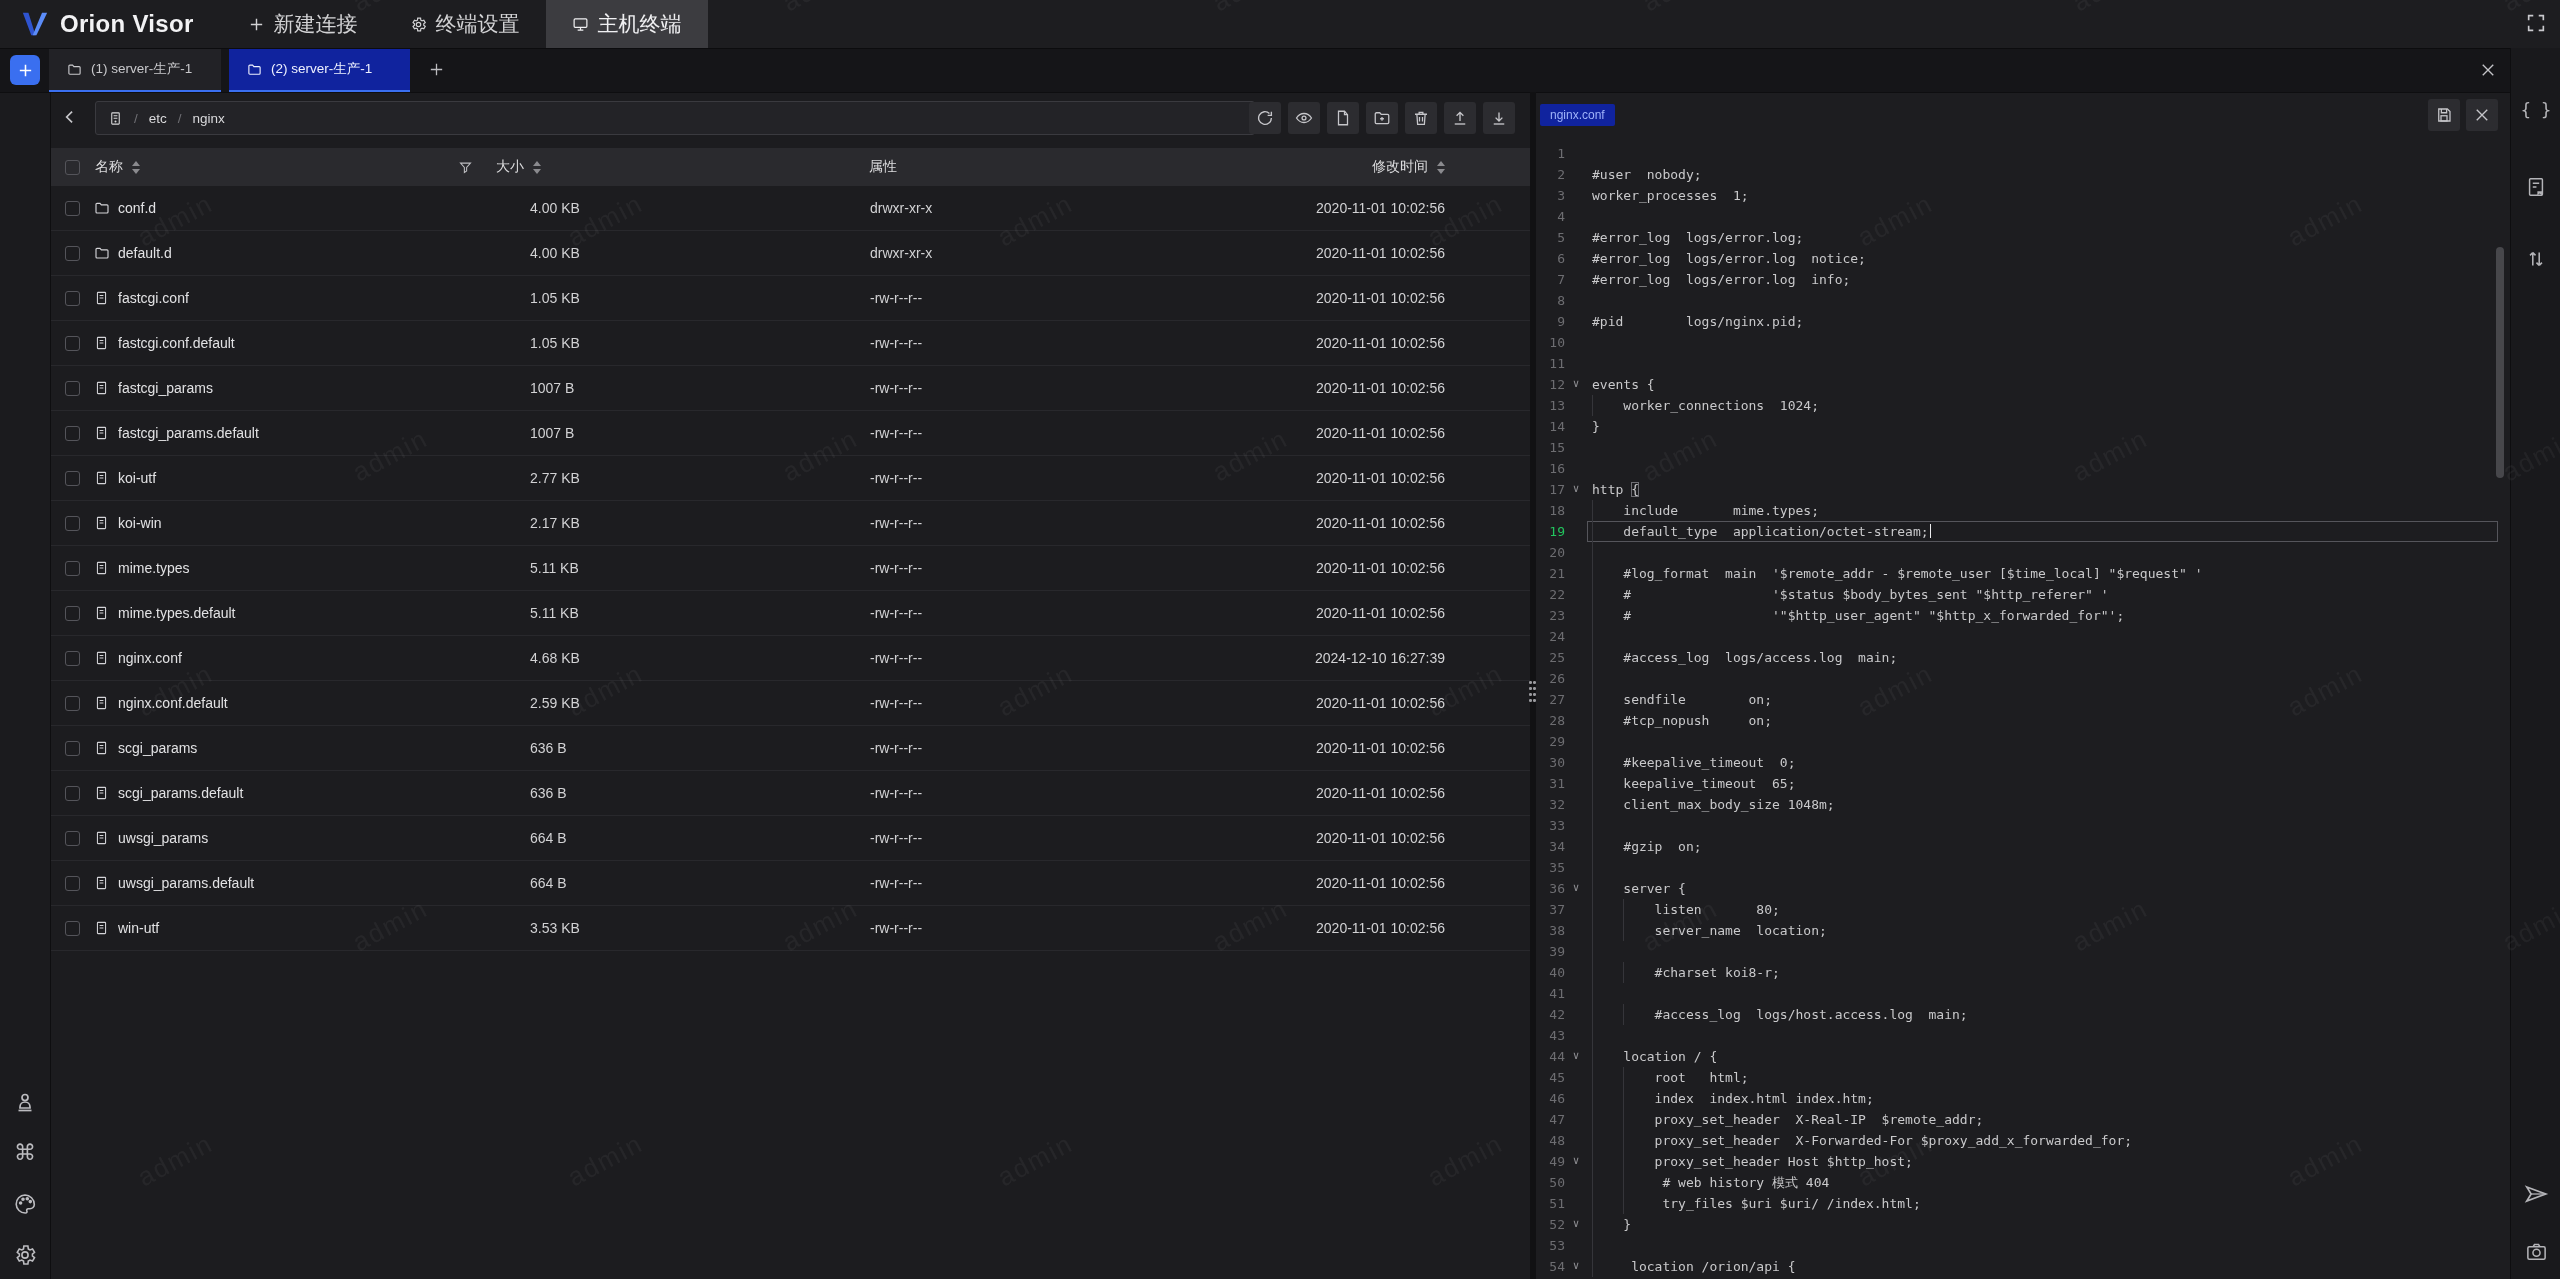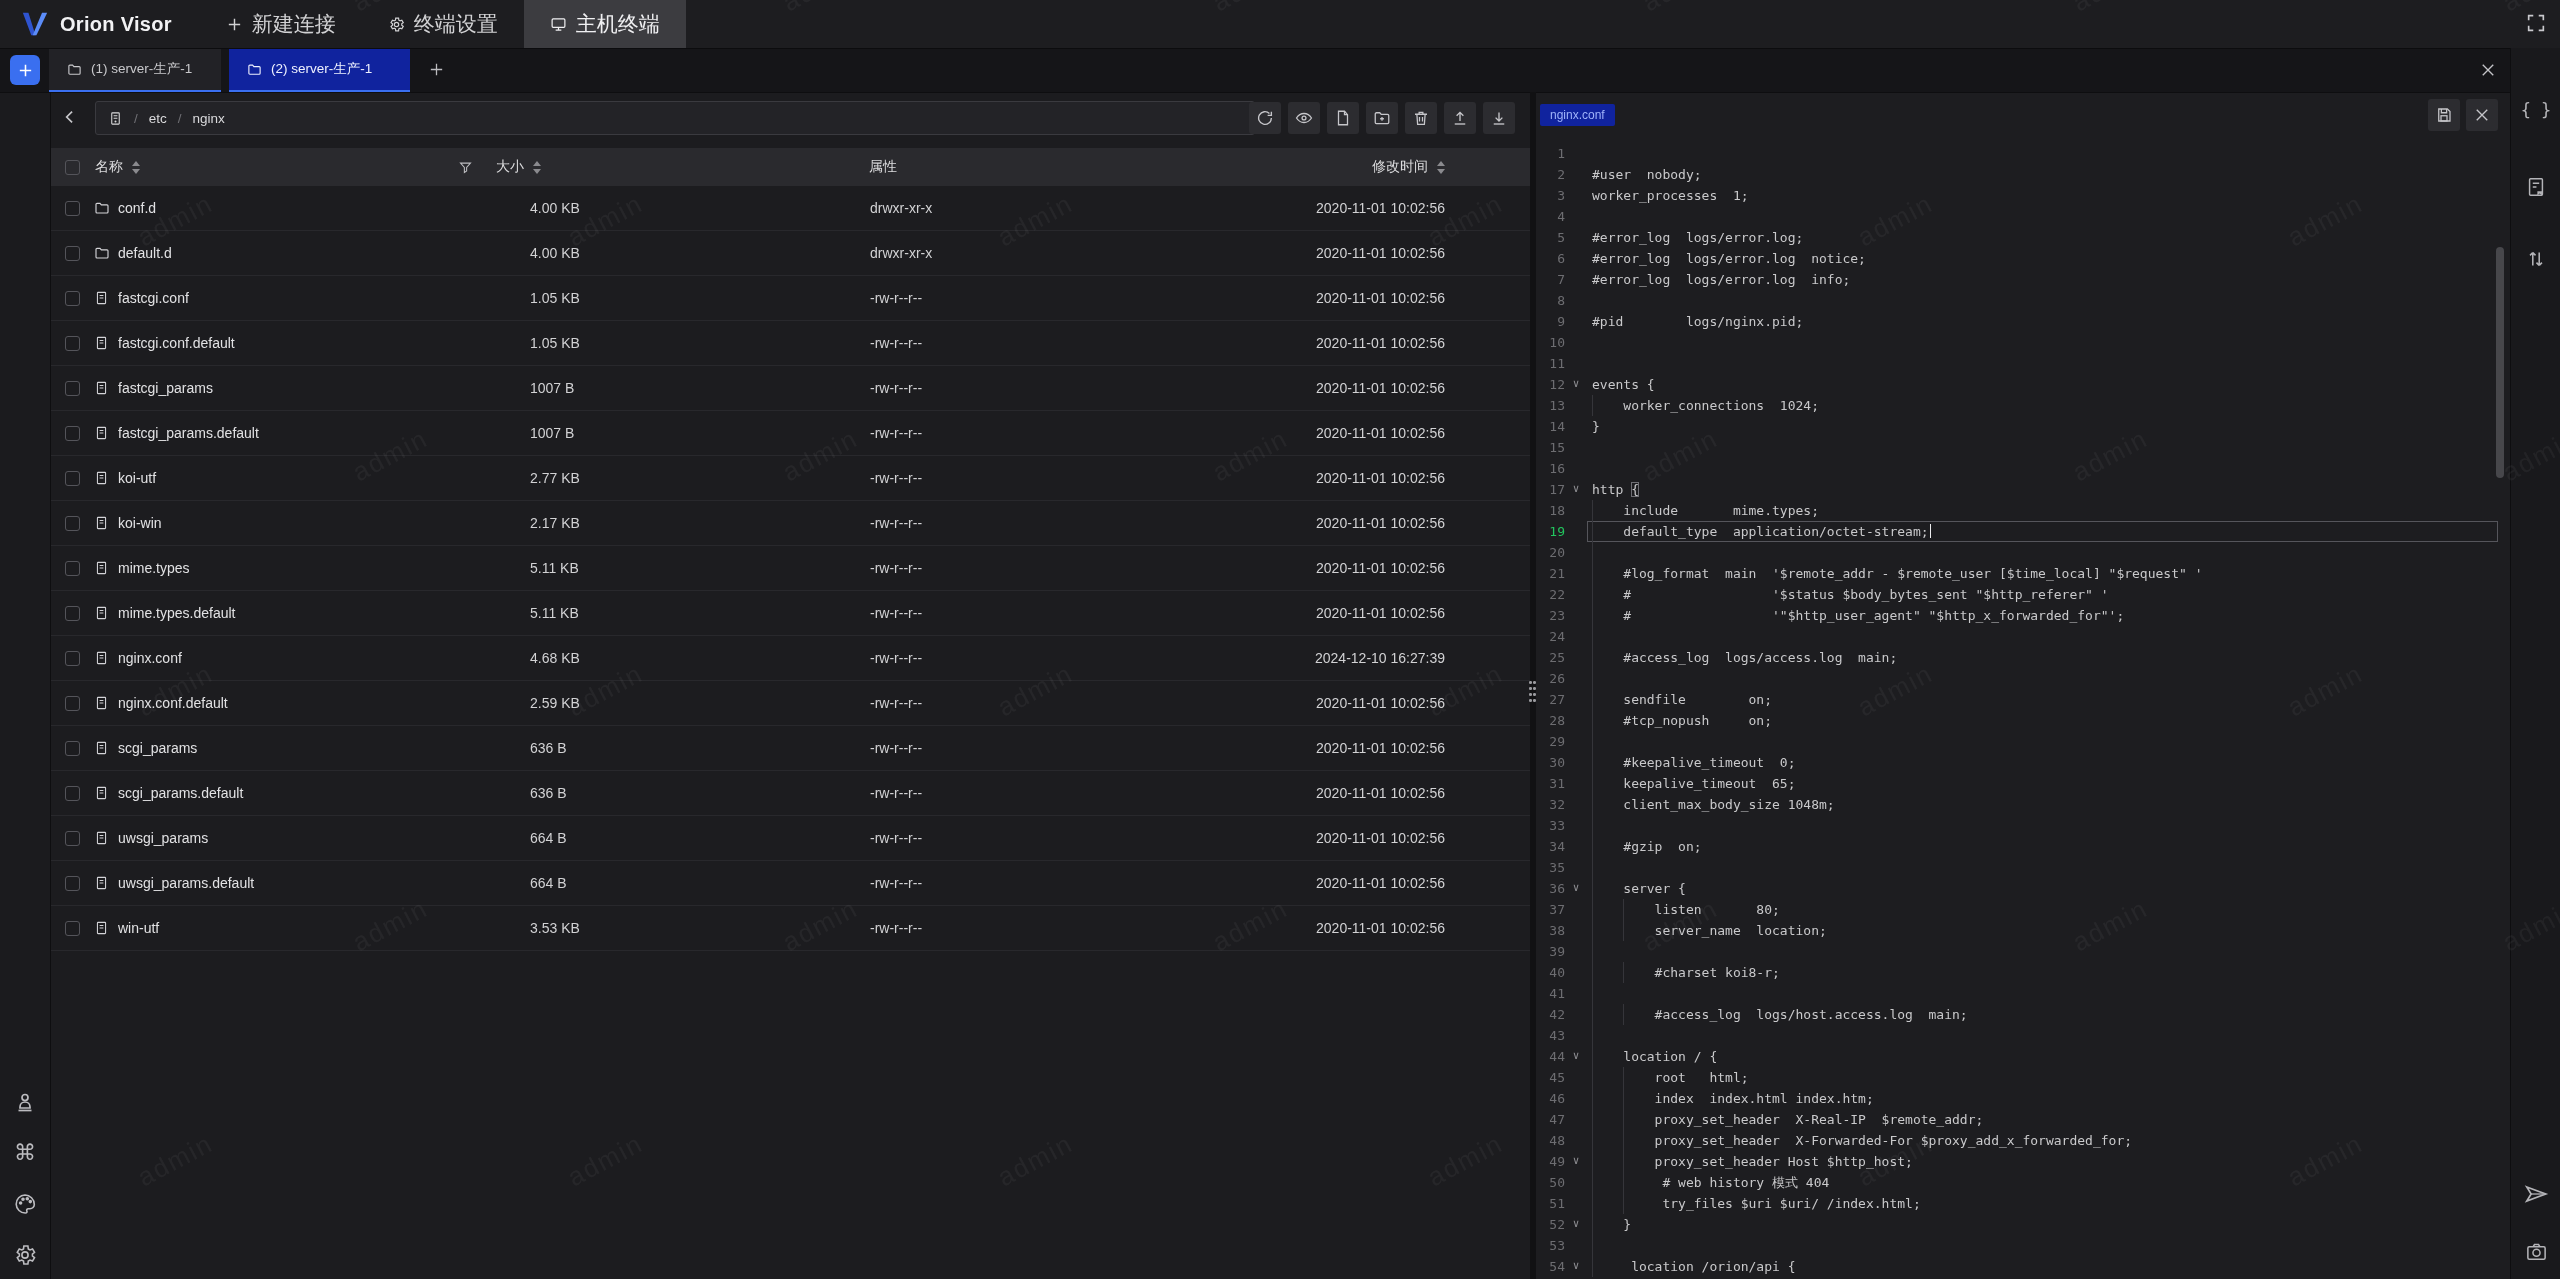--- a/index.html
+++ b/index.html
@@ -3,21 +3,21 @@
 <meta charset="utf-8">
 <style>
   html,body{margin:0;padding:0;background:#0c0c0e;}
   .app{position:relative;width:2560px;height:1279px;background:#17171a;overflow:hidden;
        font-family:"Liberation Sans",sans-serif;color:#d6d6d8;}
   svg{display:block;}
   
   .topbar{position:absolute;left:0;top:0;width:2560px;height:48px;background:#1d1d20;
           border-bottom:1px solid #0c0c0e;display:flex;align-items:center;z-index:5;}
   .brand{display:flex;align-items:center;gap:10px;padding-left:20px;}
-  .brand-name{font-size:20px;font-weight:bold;color:#f2f2f4;letter-spacing:.3px;}
+  .brand-name{font-size:24px;font-weight:bold;color:#f2f2f4;letter-spacing:.3px;}
   .menus{display:flex;margin-left:28px;height:48px;}
   .menu-item{display:flex;align-items:center;gap:9px;padding:0 26px;height:48px;
              font-size:21px;color:#d2d2d4;cursor:pointer;}
   .menu-item.active{background:#3c3c40;color:#f0f0f2;}
   .tb-right{position:absolute;right:13px;top:12px;color:#c9c9cd;}
   
   .tabbar{position:absolute;left:0;top:48px;width:2510px;height:44px;background:#151518;
           border-bottom:1px solid #0e0e10;z-index:4;}
   .newtab-btn{position:absolute;left:10px;top:7px;width:30px;height:30px;background:#3a6ff0;
               border-radius:6px;color:#fff;display:flex;align-items:center;justify-content:center;cursor:pointer;}

